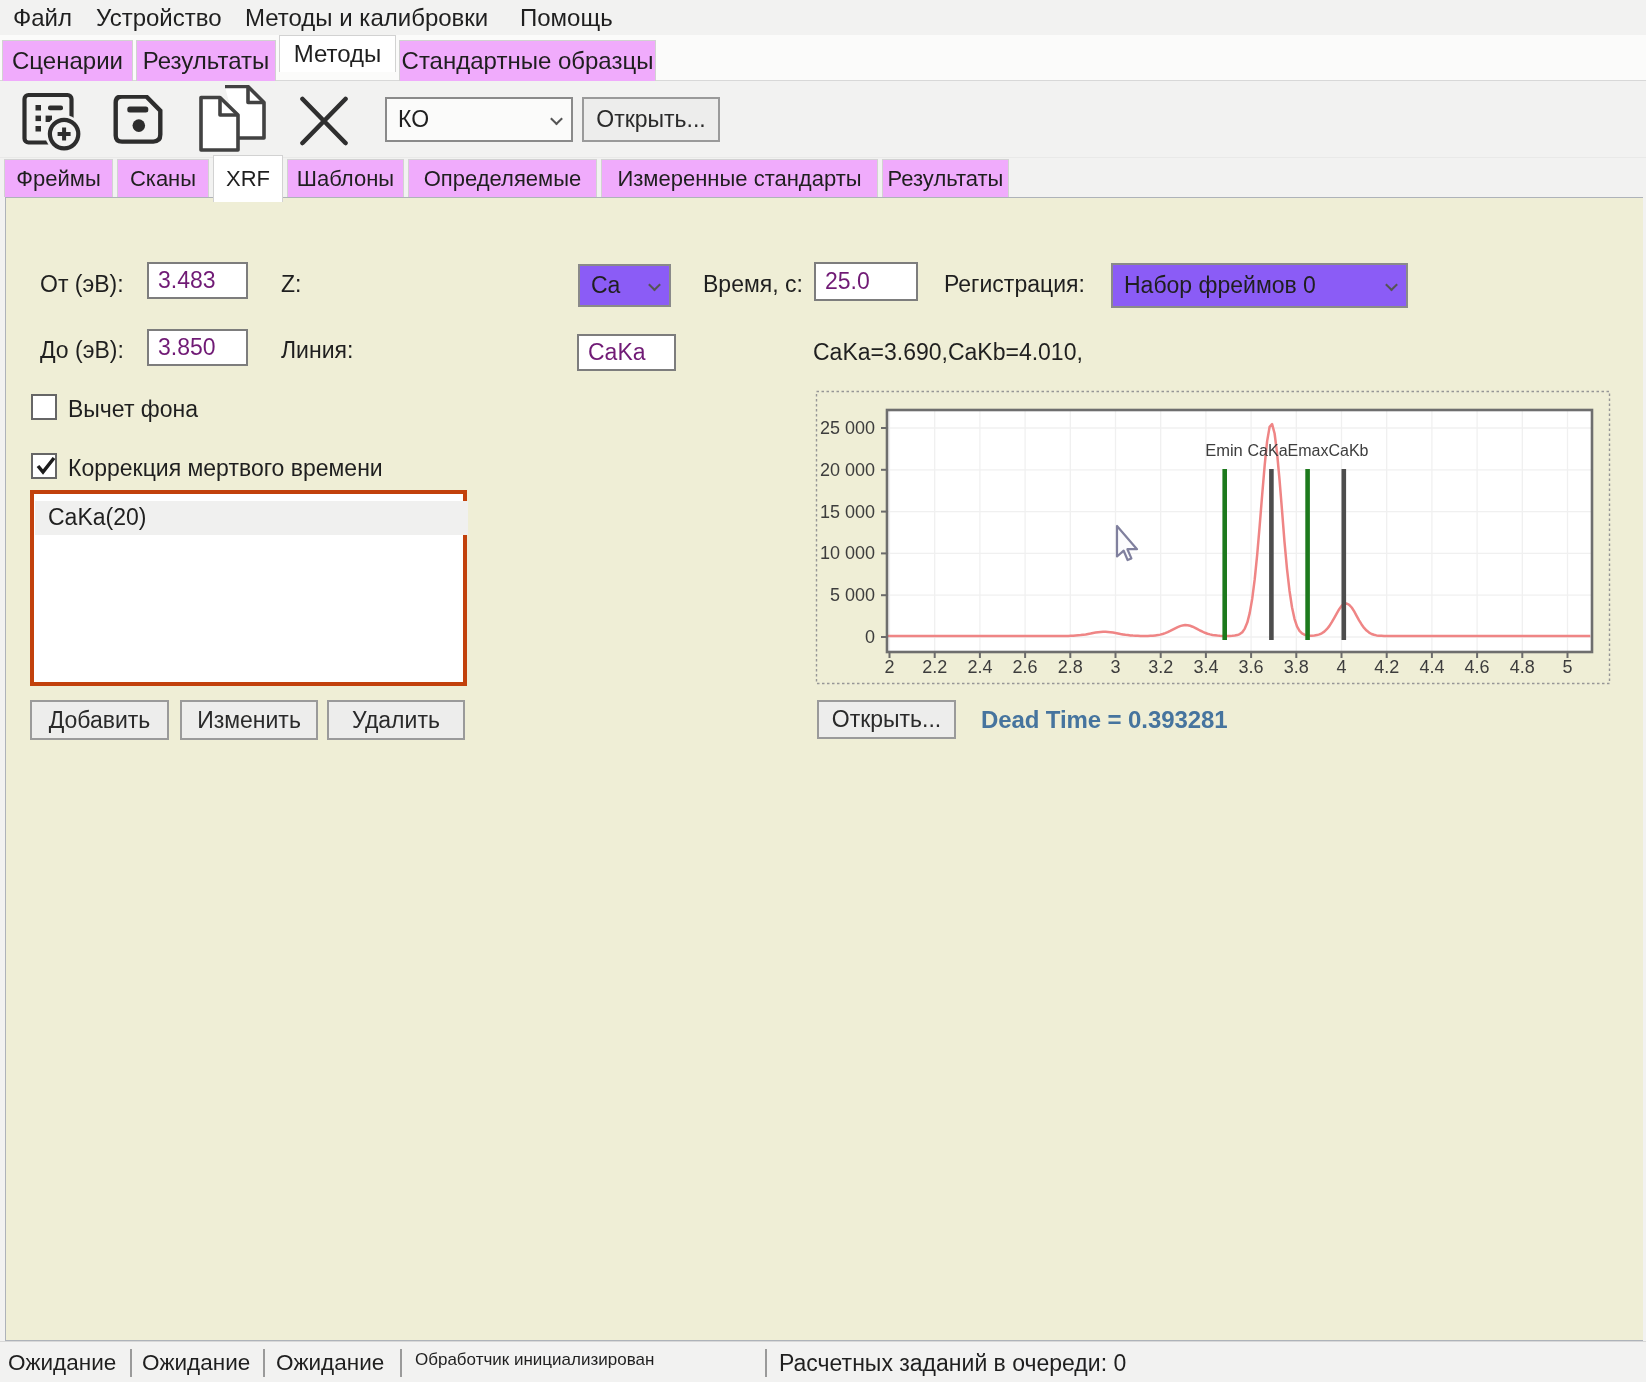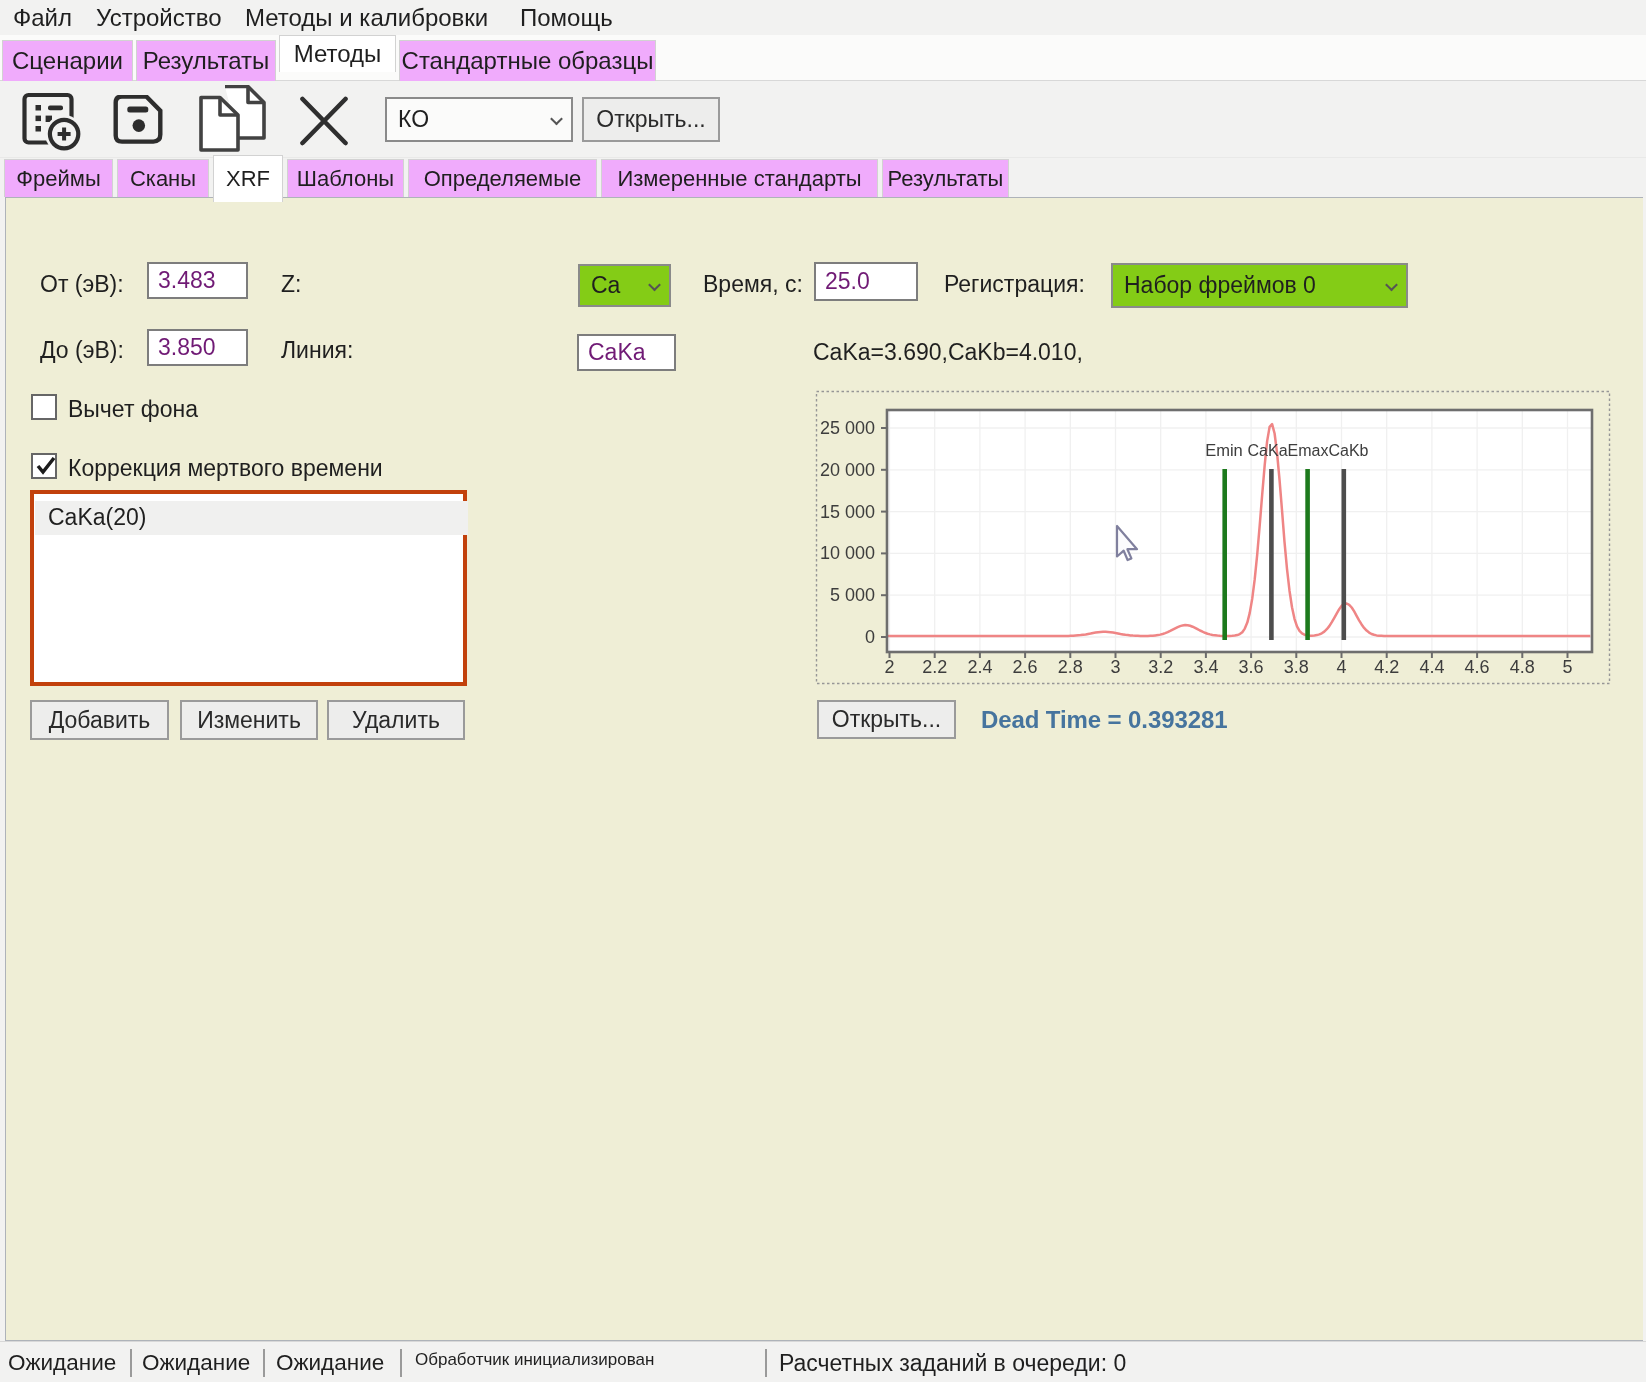--- a/index.html
+++ b/index.html
@@ -1,21 +1,21 @@
 <!DOCTYPE html>
 <html><head><meta charset="utf-8"><style>
 *{margin:0;padding:0;box-sizing:border-box}
 html,body{width:1646px;height:1382px;font-family:"Liberation Sans",sans-serif;background:#f2f2f1;overflow:hidden;position:relative}
 .abs{position:absolute}
 .lbl{position:absolute;font-size:23px;color:#1f1f1f;white-space:nowrap}
 .tab{position:absolute;background:#f0abfc;border:1px solid #d2d2d2;border-bottom:none;color:#1f1f1f;display:flex;align-items:center;justify-content:center;white-space:nowrap}
 .tab.sel{background:#ffffff;z-index:3}
 .inp{position:absolute;background:#fff;border:2px solid #7d7d7d;font-size:23px;color:#701a75;display:flex;align-items:center;padding-left:9px}
 .btn{position:absolute;background:#ededec;border:2px solid #9a9a9a;font-size:23px;color:#2a2a2a;display:flex;align-items:center;justify-content:center;white-space:nowrap}
-.combo{position:absolute;background:#84cc16;border:2px solid #8a8a8a;font-size:23px;color:#1f1f1f;display:flex;align-items:center;padding-left:11px}
+.combo{position:absolute;background:#8b5cf6;border:2px solid #8a8a8a;font-size:23px;color:#1f1f1f;display:flex;align-items:center;padding-left:11px}
 .chev{position:absolute;right:10px;top:50%;transform:translateY(-62%) rotate(45deg);width:9px;height:9px;border-right:2px solid #555;border-bottom:2px solid #555}
 .cb{position:absolute;width:26px;height:26px;background:#fff;border:2px solid #666}
 .sep{position:absolute;width:2px;height:28px;background:#9a9a9a;top:1349px}
 </style></head><body>
 
 <div class="abs" style="left:0;top:0;width:1646px;height:197px;background:#f2f2f1"></div>
 <div class="lbl" style="left:13px;top:4px;font-size:24px">Файл</div>
 <div class="lbl" style="left:96px;top:4px;font-size:24px">Устройство</div>
 <div class="lbl" style="left:245px;top:4px;font-size:24px">Методы и калибровки</div>
 <div class="lbl" style="left:520px;top:4px;font-size:24px">Помощь</div>

